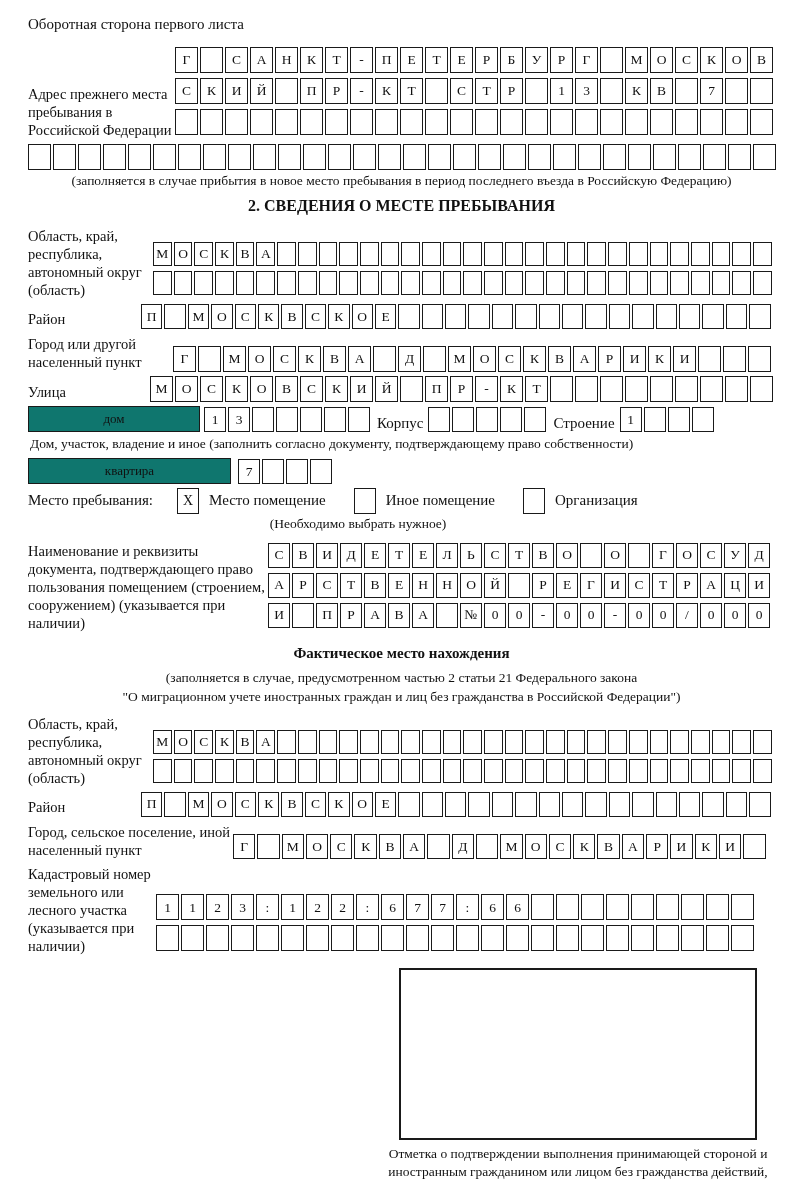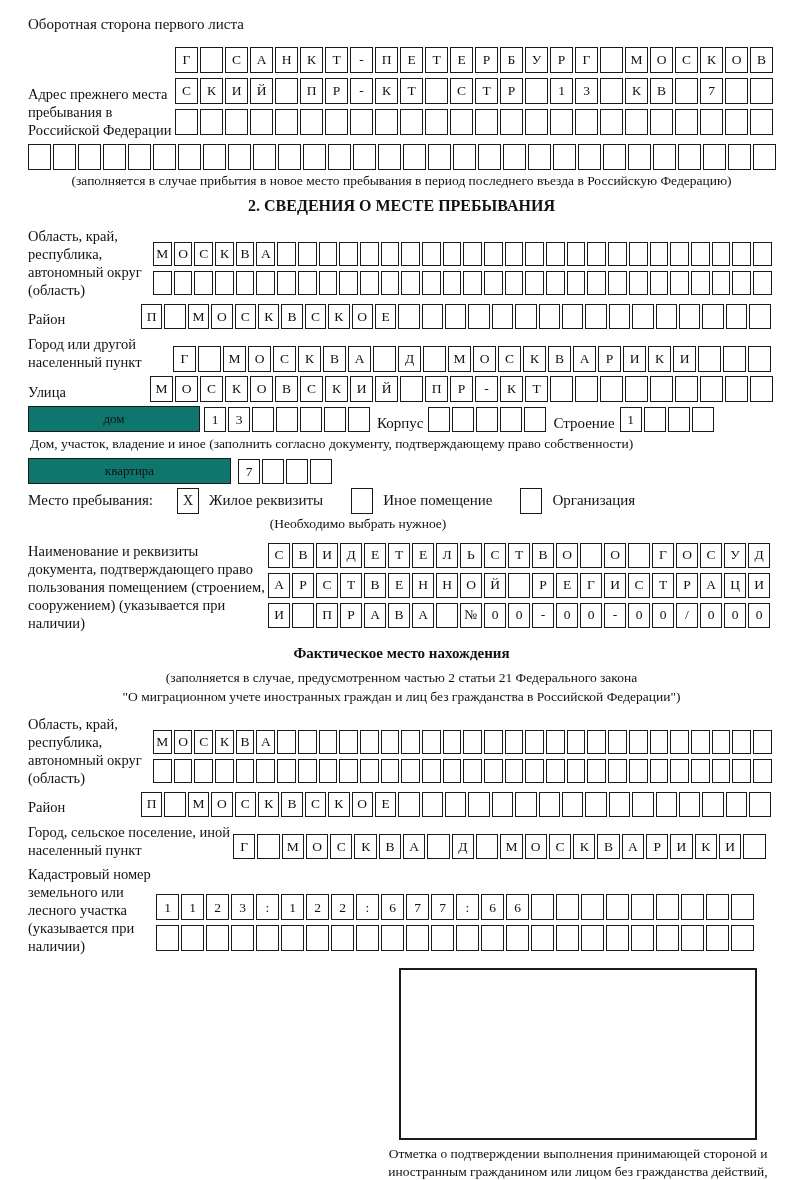--- a/index.html
+++ b/index.html
@@ -374,21 +374,21 @@
         <span class="cell"></span>
         <span class="cell"></span>
         <span class="cell"></span>
       </div>
   </div>
 
   <div class="stay-row">
     <div class="stay-label">Место пребывания:</div>
     <div class="stay-opt">
       <span class="cell cbox">X</span>
-      <span class="optlabel">Жилое реквизиты</span>
+      <span class="optlabel">Место помещение</span>
     </div>
     <div class="stay-opt">
       <span class="cell cbox"></span>
       <span class="optlabel">Иное помещение</span>
     </div>
     <div class="stay-opt">
       <span class="cell cbox"></span>
       <span class="optlabel">Организация</span>
     </div>
   </div>

